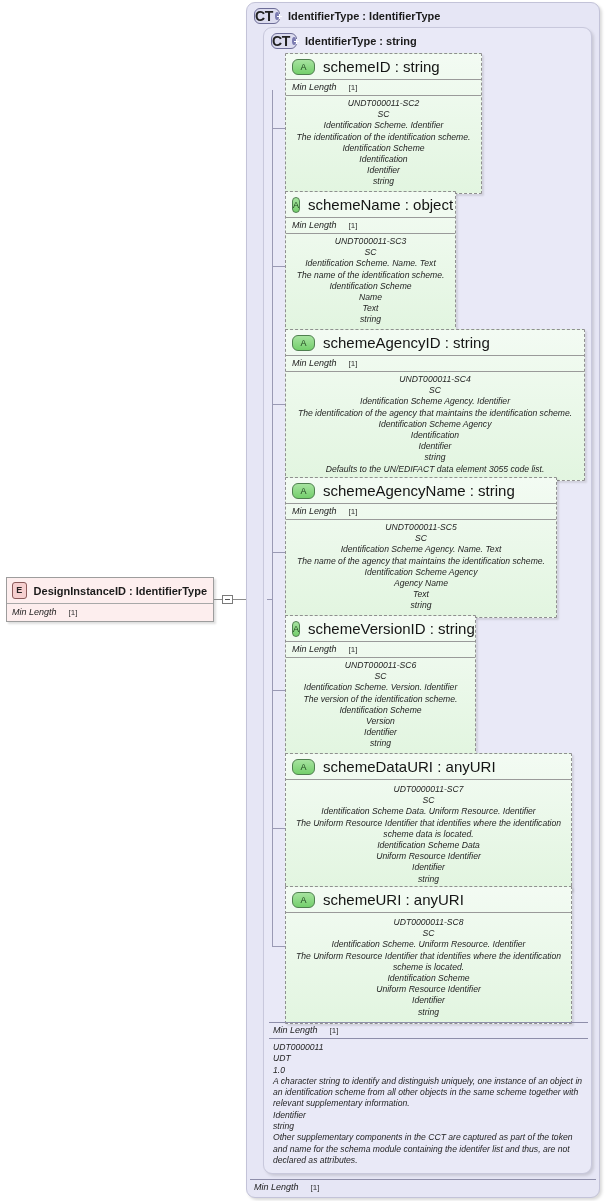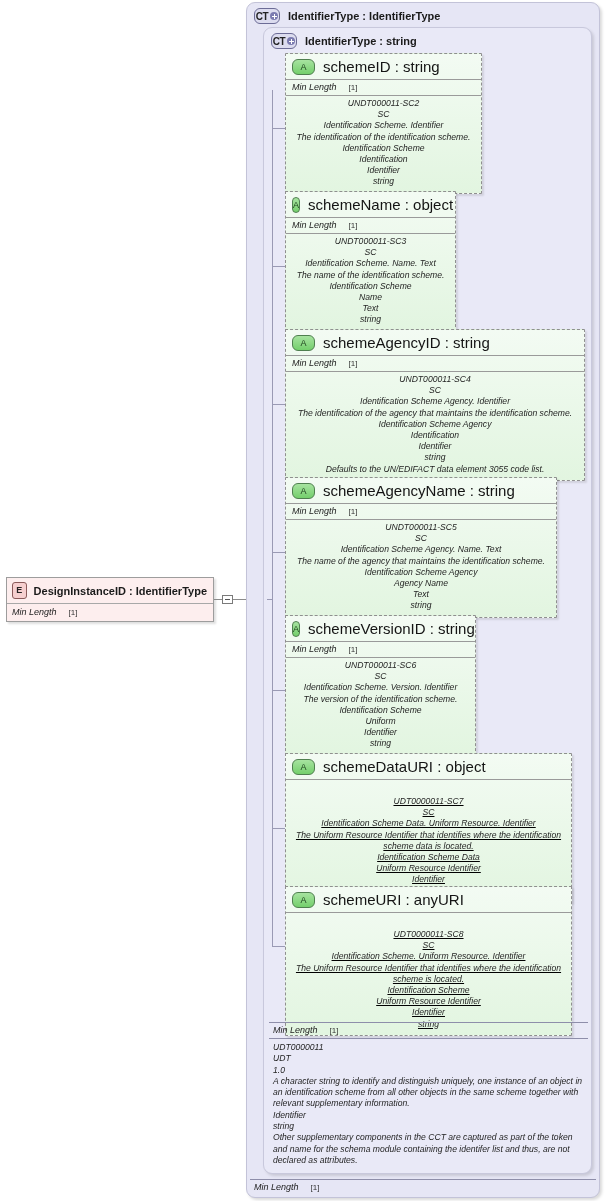--- a/index.html
+++ b/index.html
@@ -64,21 +64,21 @@
     box-shadow:2px 2px 3px rgba(0,0,0,.13);
     box-sizing:border-box;
   }
   #ct-inner-head{display:flex;align-items:center;padding:5px 0 0 7px;}
 
   .ct-icon{
     width:24px;height:14px;border:1px solid #6c6c96;border-radius:6px;
     background:#dcdcef;display:flex;align-items:center;justify-content:center;
     margin-right:8px;
   }
-  .ct-icon .ct-t{font-size:10px;font-weight:bold;color:#222;letter-spacing:-.3px;}
+  .ct-icon .ct-t{font-size:14px;font-weight:bold;color:#222;letter-spacing:-.3px;}
   .ct-icon .ct-p{
     width:8px;height:8px;border-radius:50%;background:#7b7bb0;
     margin-left:2px;position:relative;
   }
   .ct-icon .ct-p:before{content:"";position:absolute;left:1.5px;top:3.5px;width:5px;height:1px;background:#fff;}
   .ct-icon .ct-p:after{content:"";position:absolute;left:3.5px;top:1.5px;width:1px;height:5px;background:#fff;}
   .ct-title{font-size:11px;font-weight:bold;color:#1a1a1a;white-space:nowrap;text-align:center;}
 
   
   #tree-vline{position:absolute;left:272px;top:90px;width:1px;height:856px;background:#9a9ab4;}
@@ -108,21 +108,21 @@
     font-size:9px;font-style:italic;color:#1c1c1c;
     display:flex;align-items:baseline;
   }
   .attr-minlen .card{margin-left:12px;font-style:normal;font-size:8px;color:#333;}
   .attr-doc{padding:2px 6px 5px 6px;}
   .attr-doc div{
     font-size:8.6px;font-style:italic;color:#1f1f1f;line-height:11.2px;
     white-space:normal;
     text-align:center;
   }
-  .attr-doc.no-top{border-top:1px solid #9a9a9a;padding-top:16px;text-decoration:underline;}
+  .attr-doc.no-top{border-top:1px solid #9a9a9a;padding-top:4px;}
 
   
   #inner-annot{
     position:absolute;left:269px;top:1022px;width:319px;
     box-sizing:border-box;
   }
   #inner-annot .an-minlen{
     border-top:1px solid #8e8eaa;border-bottom:1px solid #8e8eaa;
     padding:2px 4px 3px 4px;font-size:9px;font-style:italic;color:#1c1c1c;
     display:flex;align-items:baseline;
@@ -292,32 +292,32 @@
   <div class="attr-minlen">
     <span>Min Length</span>
     <span class="card">[1]</span>
   </div>
   <div class="attr-doc">
     <div>UNDT000011-SC6</div>
     <div>SC</div>
     <div>Identification Scheme. Version. Identifier</div>
     <div>The version of the identification scheme.</div>
     <div>Identification Scheme</div>
-    <div>Uniform</div>
+    <div>Version</div>
     <div>Identifier</div>
     <div>string</div>
   </div>
 </div>
 
 <div class="attr-box" id="attr5" style="left:285px;top:753px;width:287px;">
   <div class="attr-head">
     <div class="a-icon">
         <span>A</span>
       </div>
-    <div class="attr-name">schemeDataURI : object</div>
+    <div class="attr-name">schemeDataURI : anyURI</div>
   </div>
   <div class="attr-doc no-top">
     <div>UDT0000011-SC7</div>
     <div>SC</div>
     <div>Identification Scheme Data. Uniform Resource. Identifier</div>
     <div>The Uniform Resource Identifier that identifies where the identification scheme data is located.</div>
     <div>Identification Scheme Data</div>
     <div>Uniform Resource Identifier</div>
     <div>Identifier</div>
     <div>string</div>

